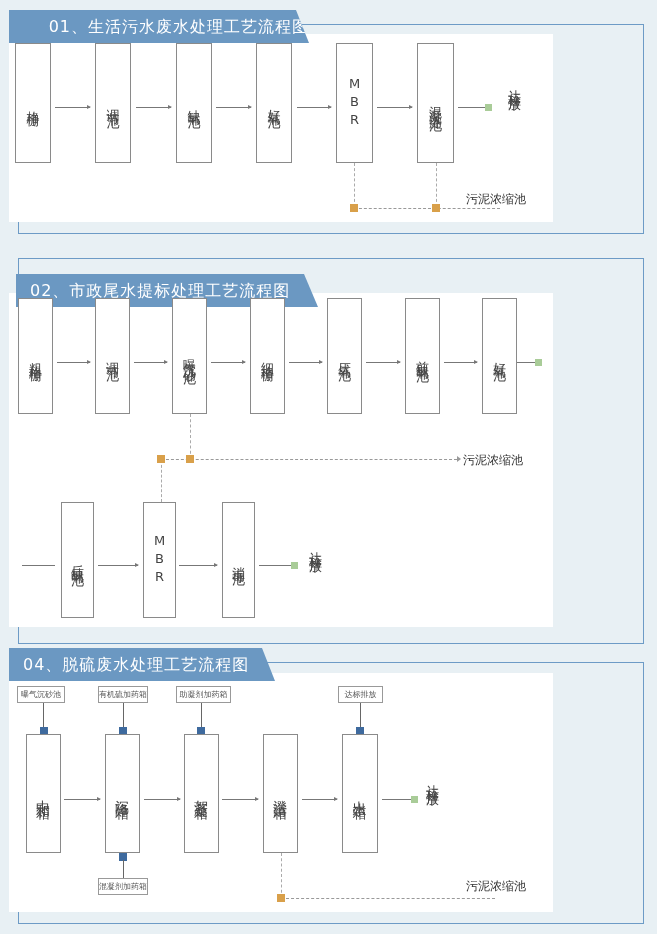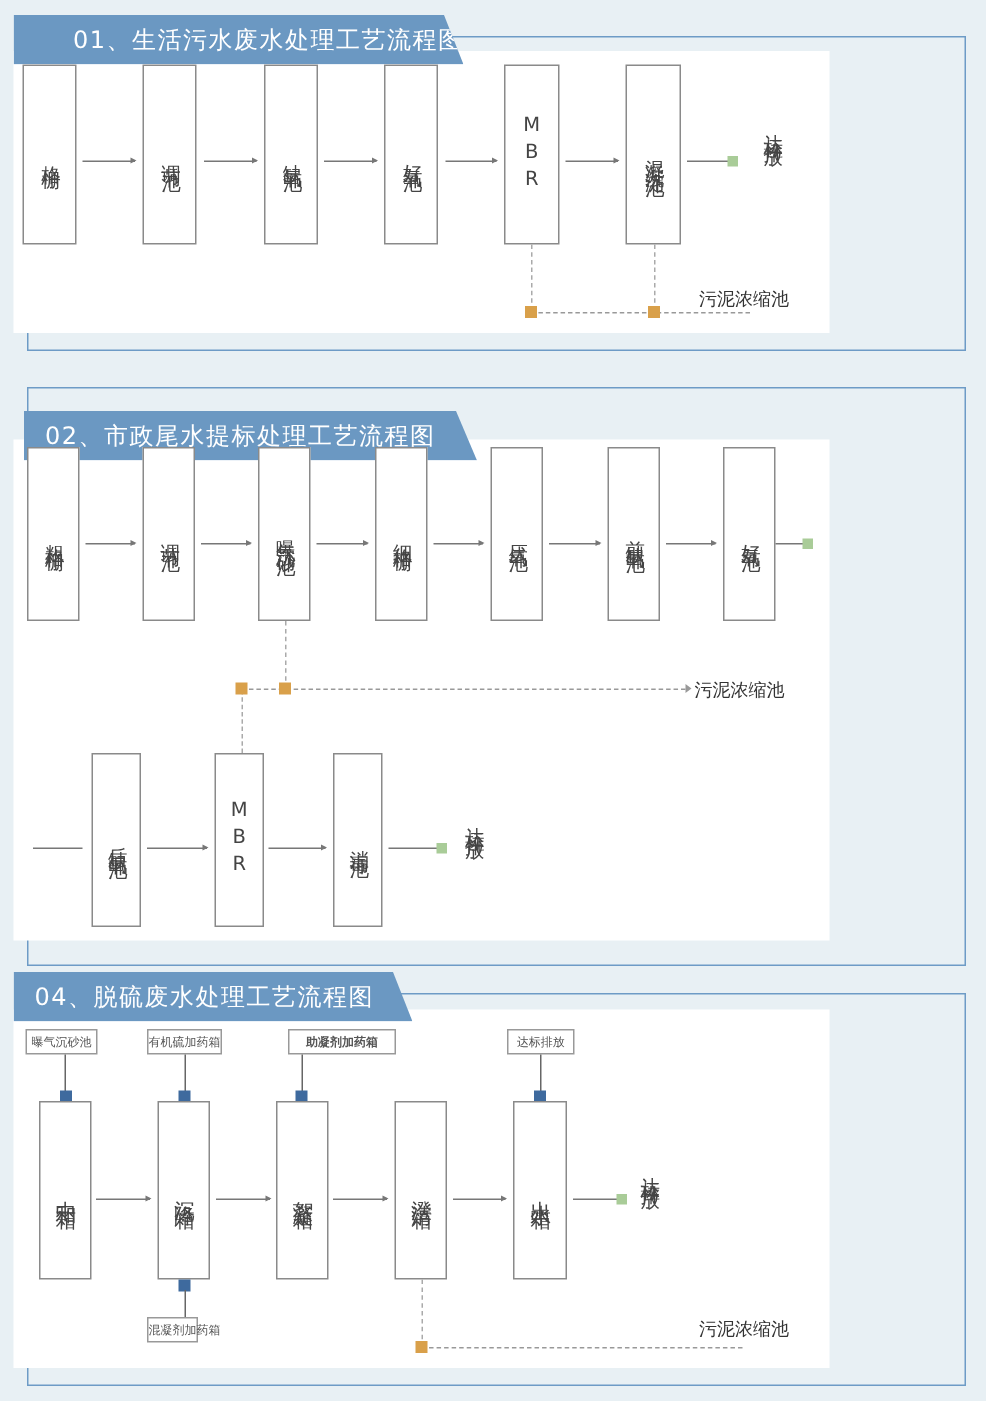--- a/index.html
+++ b/index.html
@@ -150,21 +150,21 @@
   <div class="out-text" style="left:309px;top:538px;"><span class="vtext">达标排放</span></div>
 </div>
 
 <div>
   <div class="frame" style="left:18px;top:662px;width:626px;height:262px;"></div>
   <div class="panel" style="left:9px;top:673px;width:544px;height:239px;"></div>
   <div class="banner" style="left:9px;top:648px;width:266px;clip-path:polygon(0 0,253px 0,266px 100%,0 100%);">04、脱硫废水处理工艺流程图</div>
 
   <div class="reagent" style="left:17px;top:686px;width:48px;">曝气沉砂池</div>
   <div class="reagent" style="left:98px;top:686px;width:50px;">有机硫加药箱</div>
-  <div class="reagent" style="left:192px;top:686px;width:72px;font-weight:bold;">助凝剂加药箱</div>
+  <div class="reagent" style="left:176px;top:686px;width:55px;">助凝剂加药箱</div>
   <div class="reagent" style="left:338px;top:686px;width:45px;">达标排放</div>
 
   <div class="vline" style="left:43px;top:703px;height:26px;"></div>
   <div class="vline" style="left:123px;top:703px;height:26px;"></div>
   <div class="vline" style="left:201px;top:703px;height:26px;"></div>
   <div class="vline" style="left:360px;top:703px;height:26px;"></div>
   <div class="node-blue" style="left:40px;top:727px;"></div>
   <div class="node-blue" style="left:119px;top:727px;"></div>
   <div class="node-blue" style="left:197px;top:727px;"></div>
   <div class="node-blue" style="left:356px;top:727px;"></div>
@@ -188,19 +188,19 @@
   <div class="arrow" style="left:64px;top:799px;width:36px;"></div>
   <div class="arrow" style="left:144px;top:799px;width:36px;"></div>
   <div class="arrow" style="left:222px;top:799px;width:36px;"></div>
   <div class="arrow" style="left:302px;top:799px;width:35px;"></div>
   <div class="line" style="left:382px;top:799px;width:30px;"></div>
   <div class="node-green" style="left:411px;top:796px;"></div>
   <div class="out-text" style="left:426px;top:771px;"><span class="vtext">达标排放</span></div>
 
   <div class="node-blue" style="left:119px;top:853px;"></div>
   <div class="vline" style="left:123px;top:860px;height:18px;"></div>
-  <div class="reagent" style="left:98px;top:878px;width:34px;">混凝剂加药箱</div>
+  <div class="reagent" style="left:98px;top:878px;width:50px;">混凝剂加药箱</div>
 
   <div class="dash-v" style="left:281px;top:853px;height:45px;"></div>
   <div class="dash-h" style="left:281px;top:898px;width:214px;"></div>
   <div class="node-orange" style="left:277px;top:894px;"></div>
   <div class="label" style="left:466px;top:878px;">污泥浓缩池</div>
 </div>
 
 </body></html>

